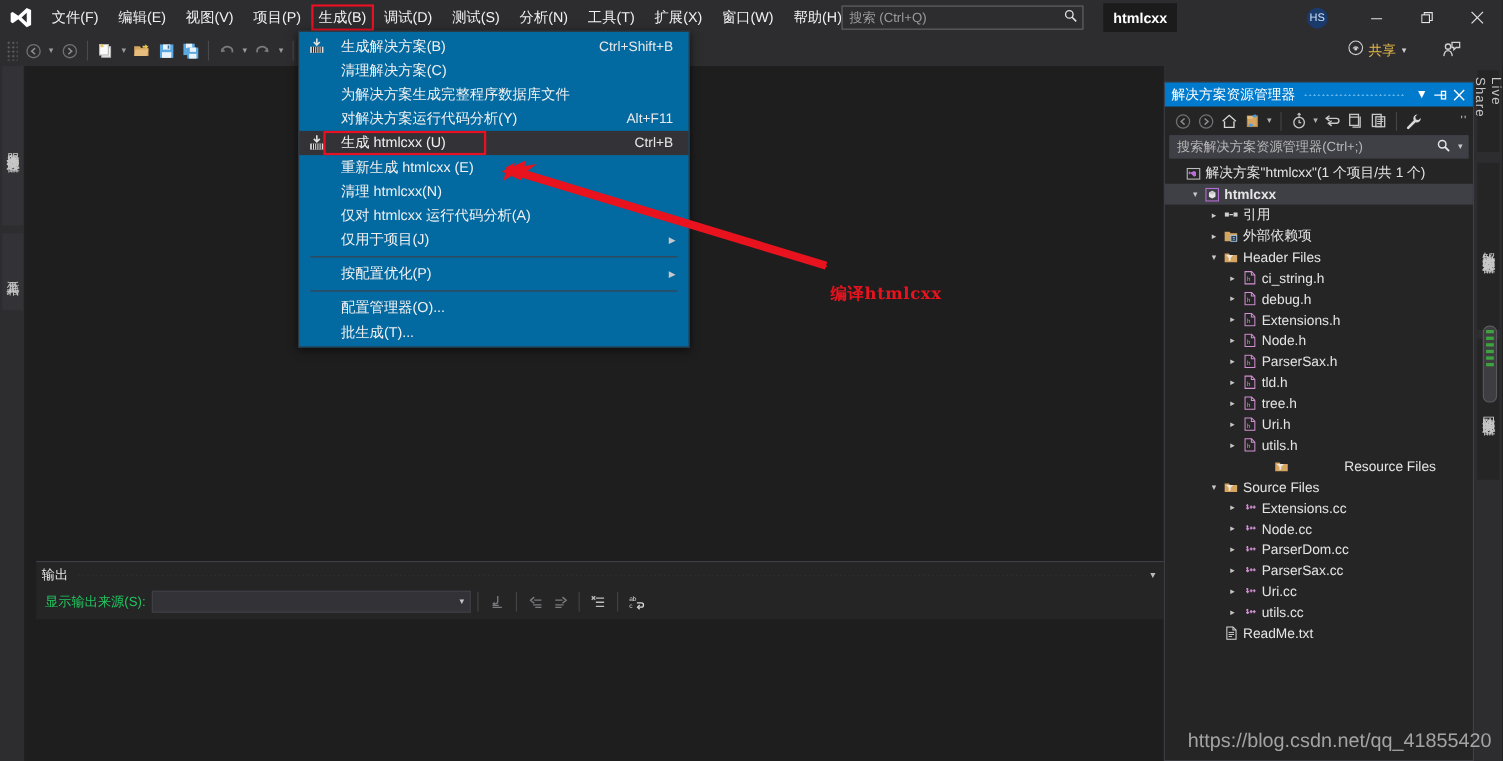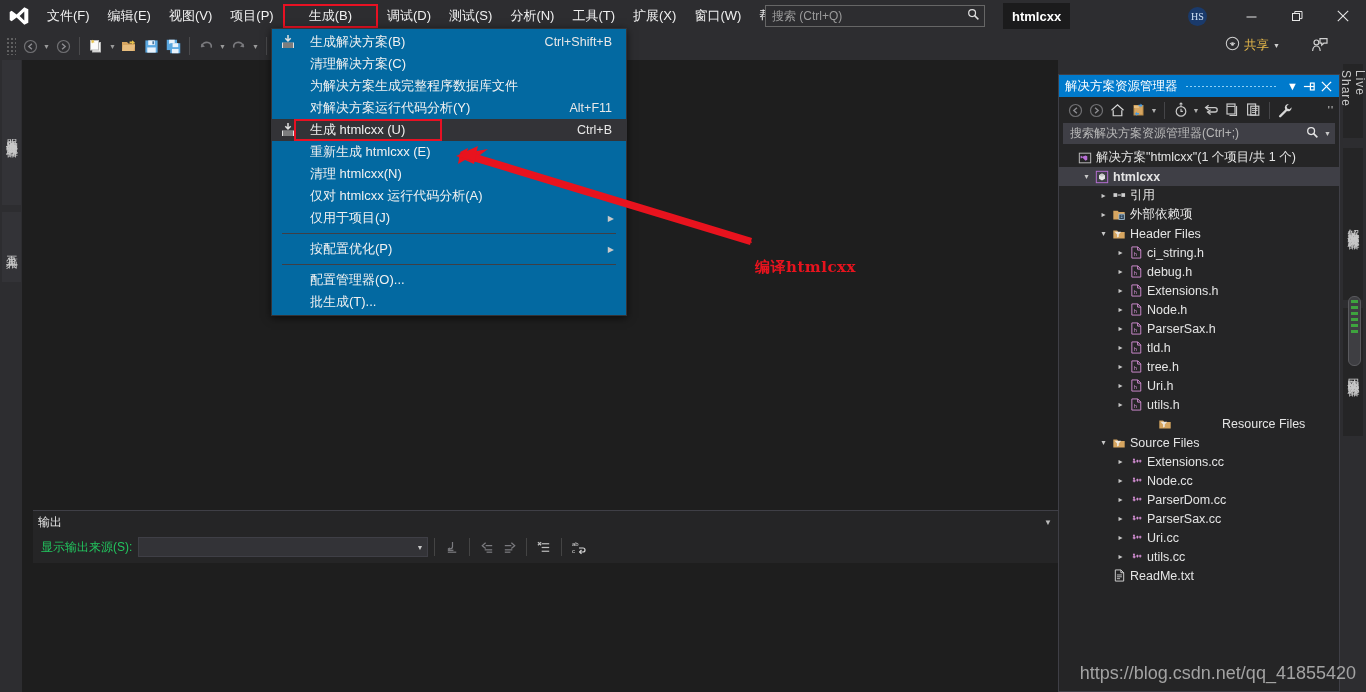--- a/index.html
+++ b/index.html
@@ -20,41 +20,40 @@
   .vs-logo {
     width: 38px; height: 32px; display: flex; align-items: center; justify-content: center;
   }
   .vs-logo svg { display: block; }
   .menubar { display: flex; align-items: center; height: 32px; }
   .menu-item {
     padding: 4px 9px; font-size: 13px; color: #f1f1f1; height: 24px;
     display: flex; align-items: center; white-space: nowrap; cursor: default;
   }
   .menu-item.active-outline {
-    border: 2px solid #e81123; padding: 2px 24px;
+    border: 2px solid #e81123; padding: 2px 5px;
   }
   .search-box {
     position: absolute; left: 765px; top: 5px; width: 220px; height: 22px;
     background: #2d2d30; border: 1px solid #666; display: flex; align-items: center;
     padding: 0 4px 0 6px;
   }
   .search-box .ph { font-size: 12px; color: #9b9b9b; flex: 1; }
   .search-box .mag { color: #ddd; font-size: 13px; }
 
   .title-project {
     position: absolute; left: 1003px; top: 3px; height: 26px; min-width: 66px;
     background: #1b1b1c; display: flex; align-items: center; justify-content: center;
     padding: 0 9px; font-size: 13px; font-weight: bold; color: #ffffff;
   }
   .avatar {
     position: absolute; left: 1188px; top: 7px; width: 19px; height: 19px;
     border-radius: 50%; background: #1a3a6b; color: #cfe0f5;
     font-size: 10px; display: flex; align-items: center; justify-content: center;
     letter-spacing: .2px;
-    font-family: Liberation Serif, serif;
   }
   .wbtns { position: absolute; right: 0; top: 0; height: 32px; display: flex; }
   .wbtn { width: 46px; height: 32px; display: flex; align-items: center; justify-content: center;
           color: #e6e6e6; font-size: 13px; }
   .wbtn svg { display:block; }
 
   
   .toolbar {
     position: absolute; left: 0; top: 32px; width: 1366px; height: 28px;
     background: #2d2d30; display: flex; align-items: center;

